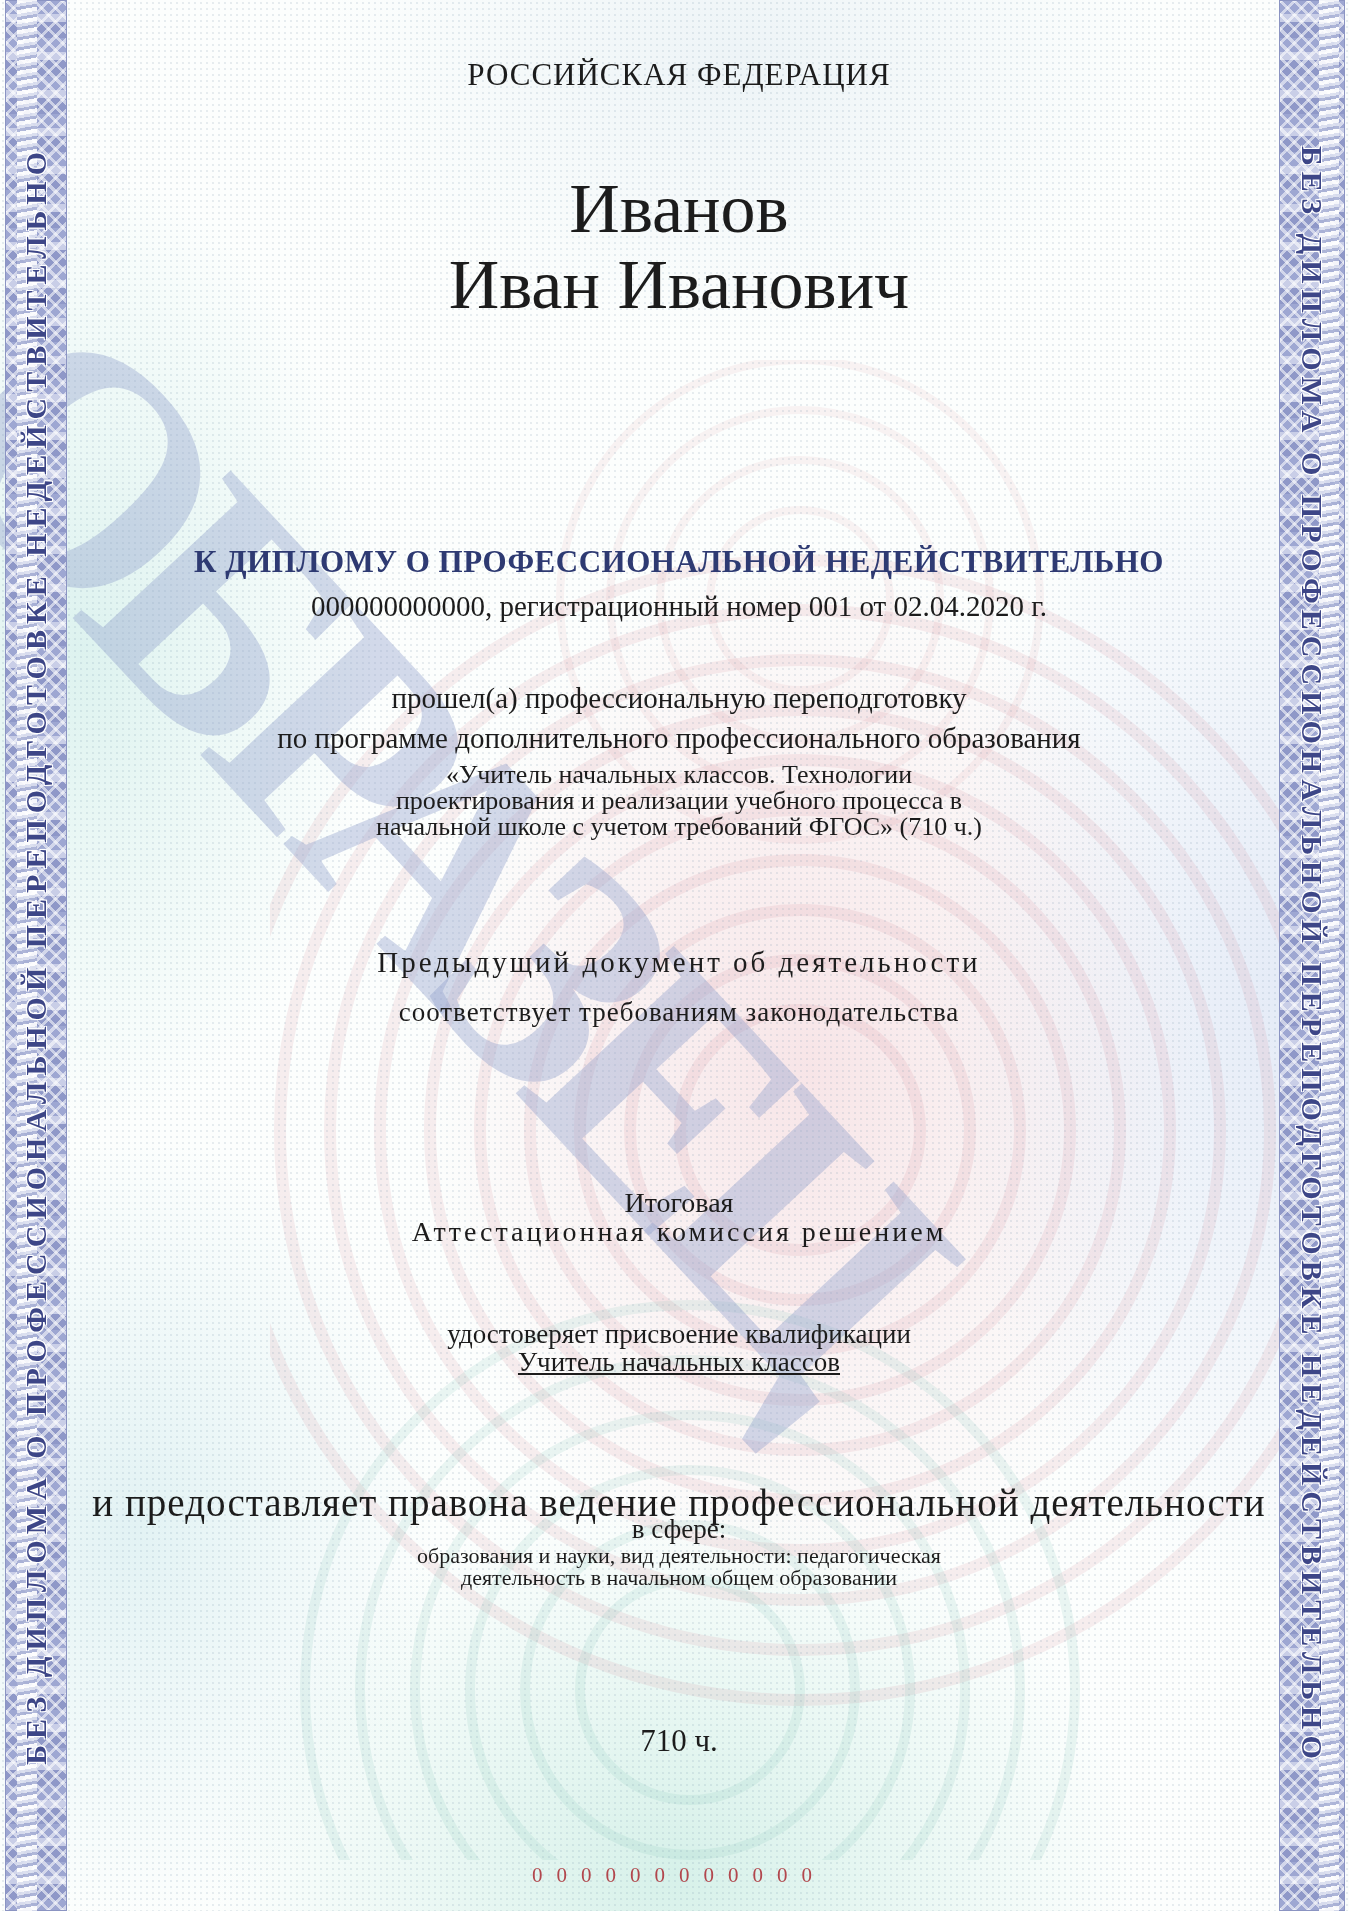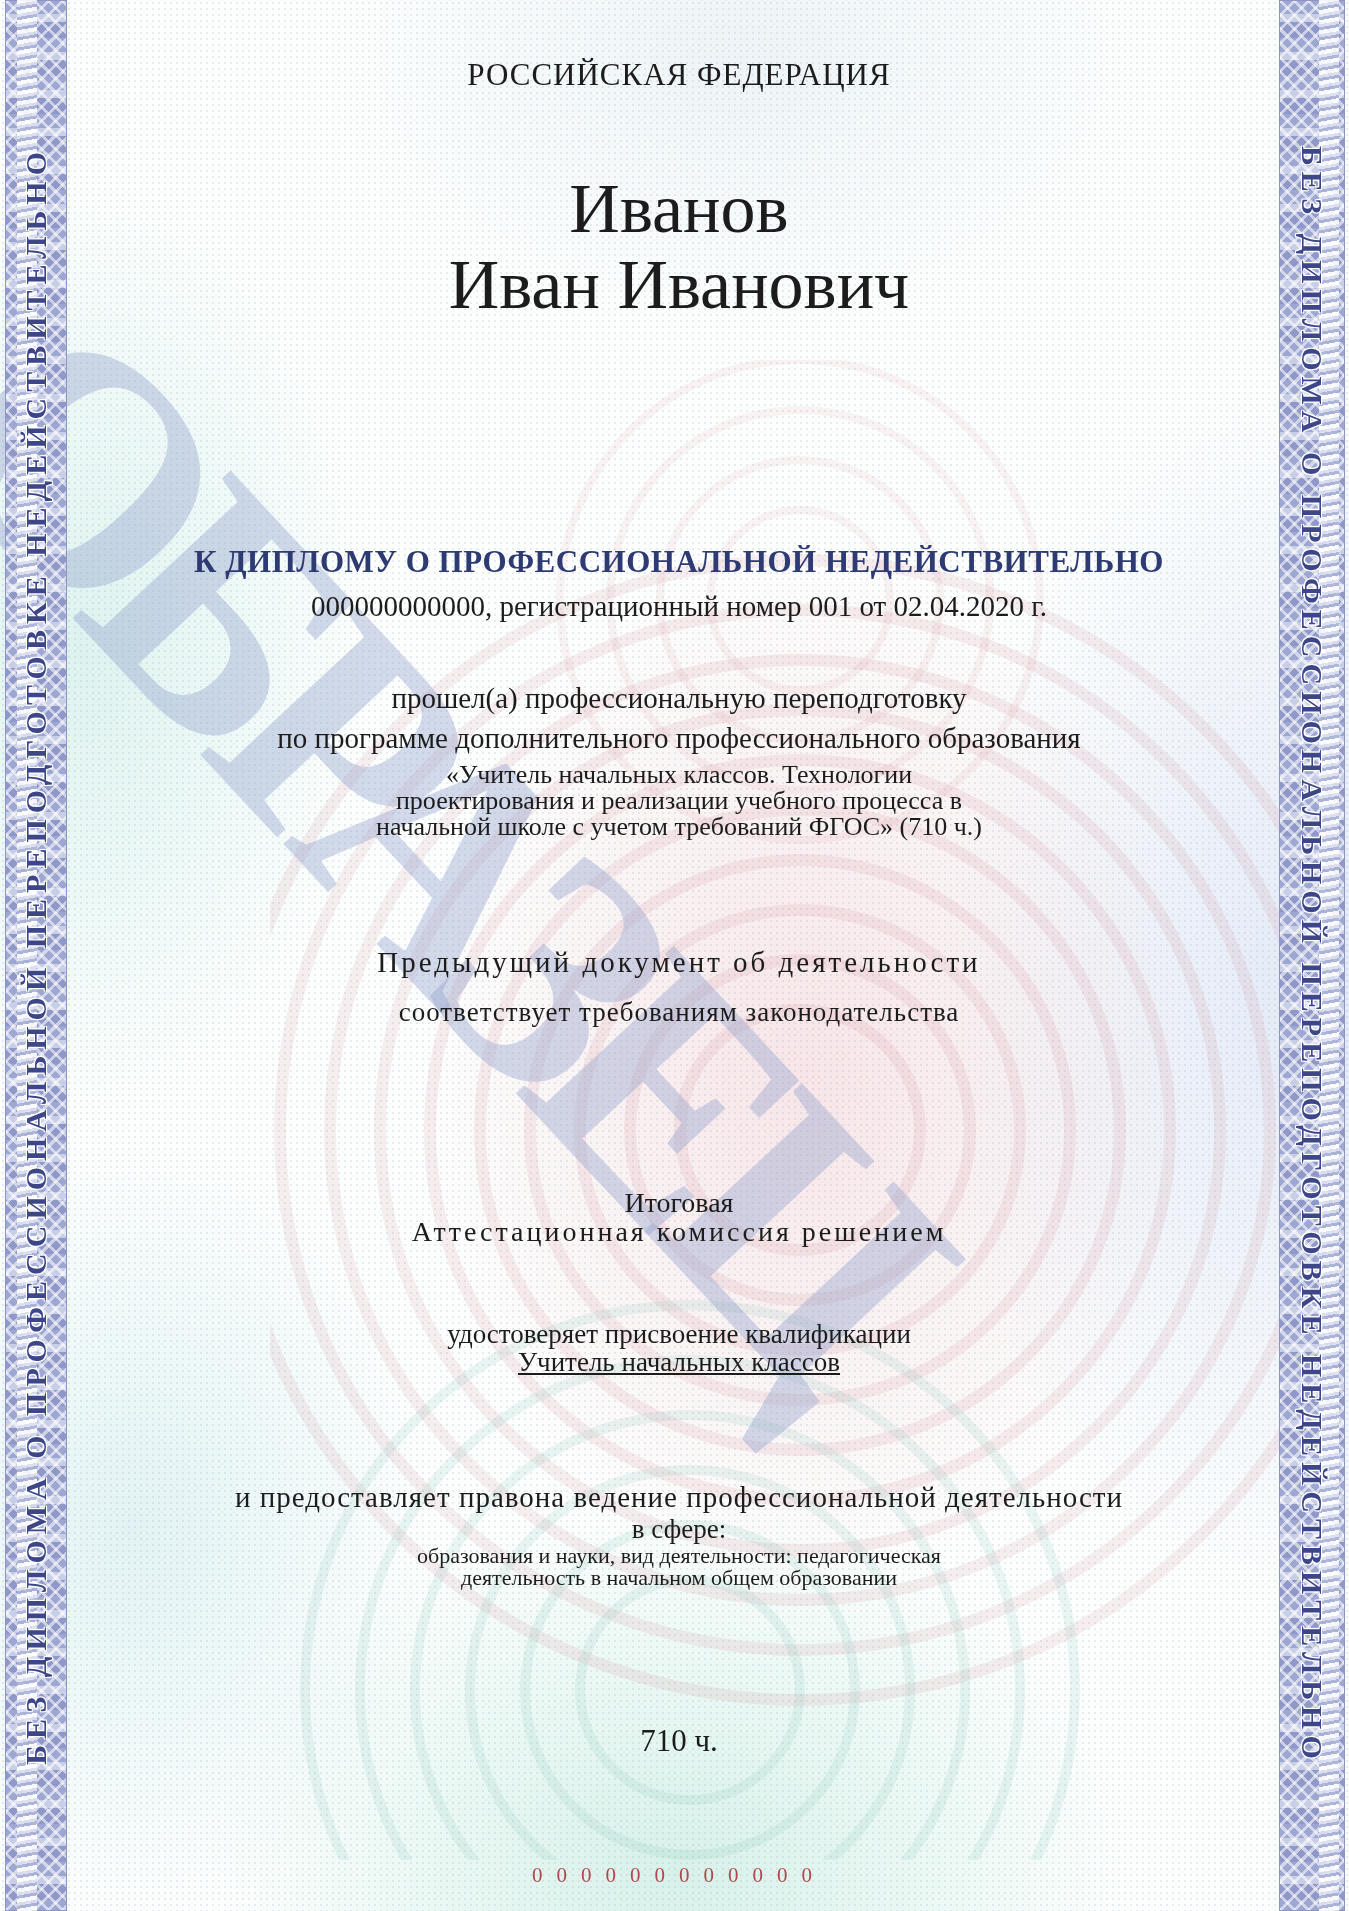--- a/index.html
+++ b/index.html
@@ -75,21 +75,21 @@
   .t-passed1  { top:682px; font-size:29px; }
   .t-passed2  { top:722px; font-size:29px; }
   .t-prog     { top:762px; font-size:26px; line-height:26px; }
   .t-prev1    { top:946px;  font-size:29px; letter-spacing:3px; }
   .t-prev2    { top:997px;  font-size:27px; letter-spacing:1px; }
   .t-comm1    { top:1187px; font-size:28px; }
   .t-comm2    { top:1216px; font-size:28px; letter-spacing:3px; }
   .t-comm3    { top:1251px; font-size:28px; }
   .t-qual1    { top:1319px; font-size:27px; }
   .t-qual2    { top:1347px; font-size:27px;text-decoration:underline; }
-  .t-rights1  { top:1481px; font-size:29px; letter-spacing:1px; }
+  .t-rights1  { top:1481px; font-size:39px; letter-spacing:1px; }
   .t-rights2  { top:1514px; font-size:27px; }
   .t-sphere1  { top:1544px; font-size:22px; }
   .t-sphere2  { top:1566px; font-size:22px; }
   .t-work     { top:1644px; font-size:29px; letter-spacing:2px; }
   .t-hours    { top:1724px; font-size:31px; }
   .t-formnum  { top:1864px; font-size:21px; font-weight:normal; letter-spacing:14px; color:#b2474d; }
 </style>
 </head>
 <body>
 

